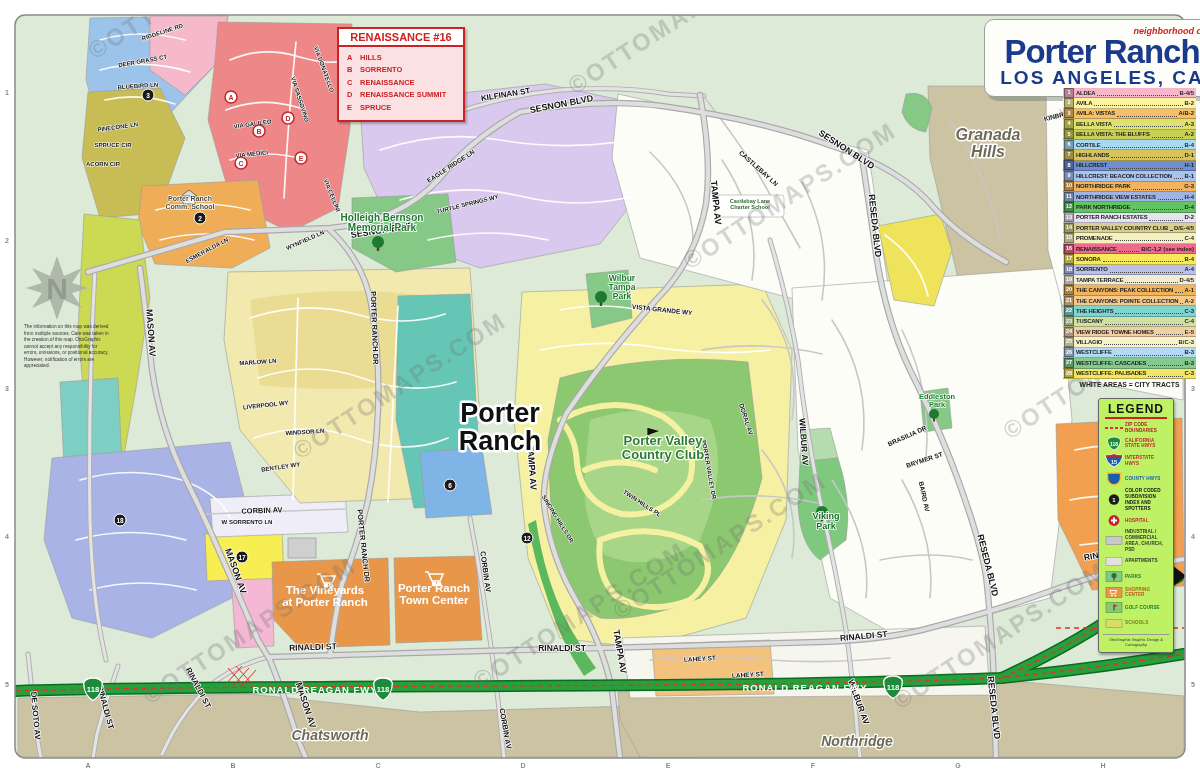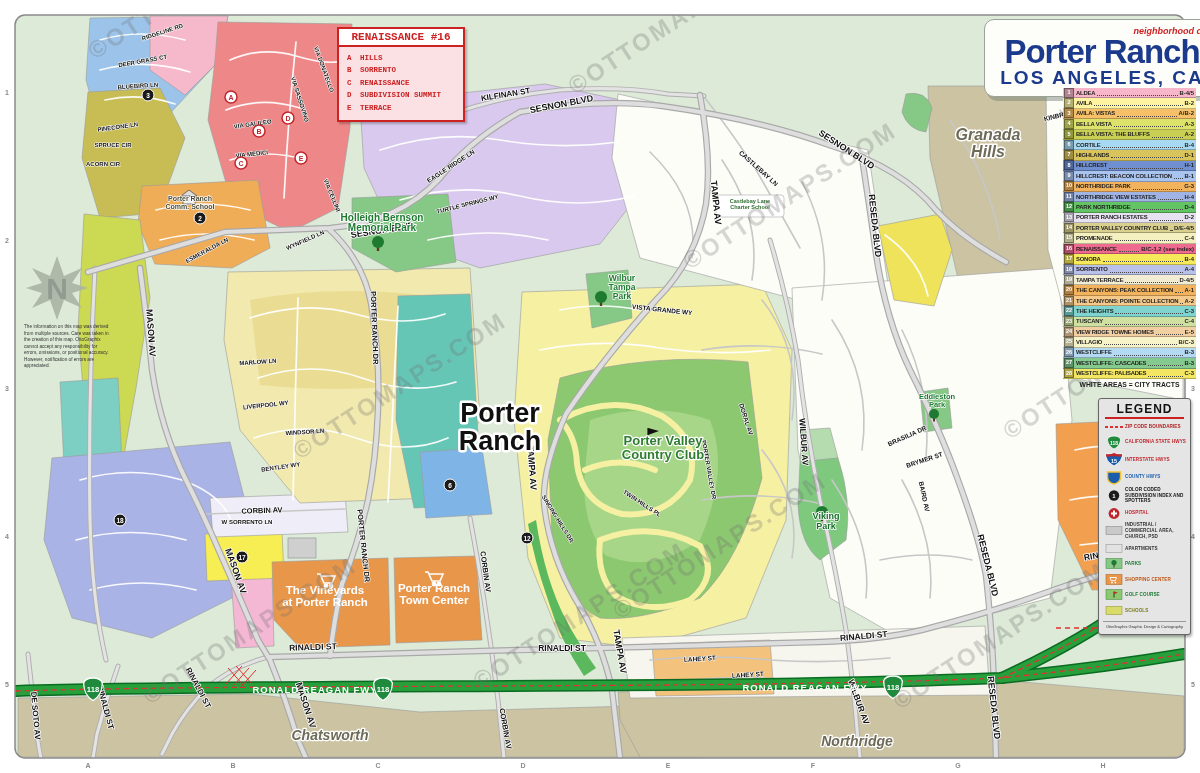--- a/index.html
+++ b/index.html
@@ -35,33 +35,33 @@
   .li-row{display:flex;align-items:center;height:10.4px;border-bottom:.5px solid rgba(0,0,0,.25);
       padding:0 2px 0 1px;box-sizing:border-box;}
   .li-chip{width:8px;height:8px;flex:0 0 8px;display:flex;align-items:center;justify-content:center;
       font-size:5.5px;font-weight:bold;color:#fff;border:.5px solid rgba(0,0,0,.35);margin-right:2px;line-height:1;}
   .li-name{font-size:5.9px;font-weight:bold;color:#222;white-space:nowrap;letter-spacing:-.2px;}
   .li-lead{flex:1;border-bottom:1px dotted #444;margin:0 2px;height:60%;}
   .li-ref{font-size:5.9px;font-weight:bold;color:#222;white-space:nowrap;}
   .li-note{margin-top:2px;text-align:center;font-size:6.8px;font-weight:bold;color:#222;}
 
   
-  .legend-box{position:absolute;left:1098px;top:398px;width:93px;background:#e5e5e5;border:1px solid #666;
+  .legend-box{position:absolute;left:1098px;top:398px;width:76px;background:#bef264;border:1px solid #666;
       border-radius:3px;box-shadow:1px 2px 3px rgba(0,0,0,.35);padding:3px 4px 4px;box-sizing:border-box;}
   .legend-title{font-size:12px;font-weight:bold;text-align:center;letter-spacing:1px;color:#111;}
   .legend-rule{height:0;border-top:2px solid #cc2222;margin:1px 2px 3px;}
   .ls-row{display:flex;align-items:center;margin:2.5px 0;}
   .ls-icon{width:22px;flex:0 0 22px;display:flex;justify-content:center;}
   .ls-label{font-size:4.6px;font-weight:bold;line-height:1.25;letter-spacing:.1px;}
   .legend-footer{border-top:1px solid #999;margin-top:4px;padding-top:2px;font-size:4px;
       text-align:center;color:#333;line-height:1.4;}
 
   
   .ren-box{position:absolute;left:337px;top:27px;width:124px;border:2.5px solid #cc2222;background:#fbe0e4;
-      box-shadow:2px 2px 2px rgba(0,0,0,.25);font-family:Liberation Mono, monospace;}
+      box-shadow:2px 2px 2px rgba(0,0,0,.25);}
   .ren-title{background:#fff;color:#cc2222;font-weight:bold;font-size:11px;text-align:center;
       padding:2px 0;border-bottom:2px solid #cc2222;}
   .ren-body{padding:5px 8px 6px;}
   .ren-entry{display:flex;font-size:7.5px;color:#cc2222;font-weight:bold;line-height:1.65;}
   .ren-key{width:13px;flex:0 0 13px;}
 
   
   .contact-box{position:absolute;left:988px;top:617px;width:201px;height:134px;background:#fff;
       border:1px solid #9aa29a;border-radius:12px;box-shadow:3px 4px 0 rgba(110,125,110,.4);
       display:flex;align-items:center;justify-content:center;}
@@ -800,25 +800,25 @@
         <div class="ren-entry">
           <span class="ren-key">B</span>
           <span>SORRENTO</span>
         </div>
         <div class="ren-entry">
           <span class="ren-key">C</span>
           <span>RENAISSANCE</span>
         </div>
         <div class="ren-entry">
           <span class="ren-key">D</span>
-          <span>SUBDIVISION SUMMIT</span>
+          <span>RENAISSANCE SUMMIT</span>
         </div>
         <div class="ren-entry">
           <span class="ren-key">E</span>
-          <span>TERRACE</span>
+          <span>SPRUCE</span>
         </div>
       </div>
 </div>
 
 
 <div class="disclaimer">The information on this map was derived from multiple sources. Care was taken in the creation of this map. OttoGraphix cannot accept any responsibility for errors, omissions, or positional accuracy. However, notification of errors are appreciated.</div>
 
 </div>
 
 </body></html>

